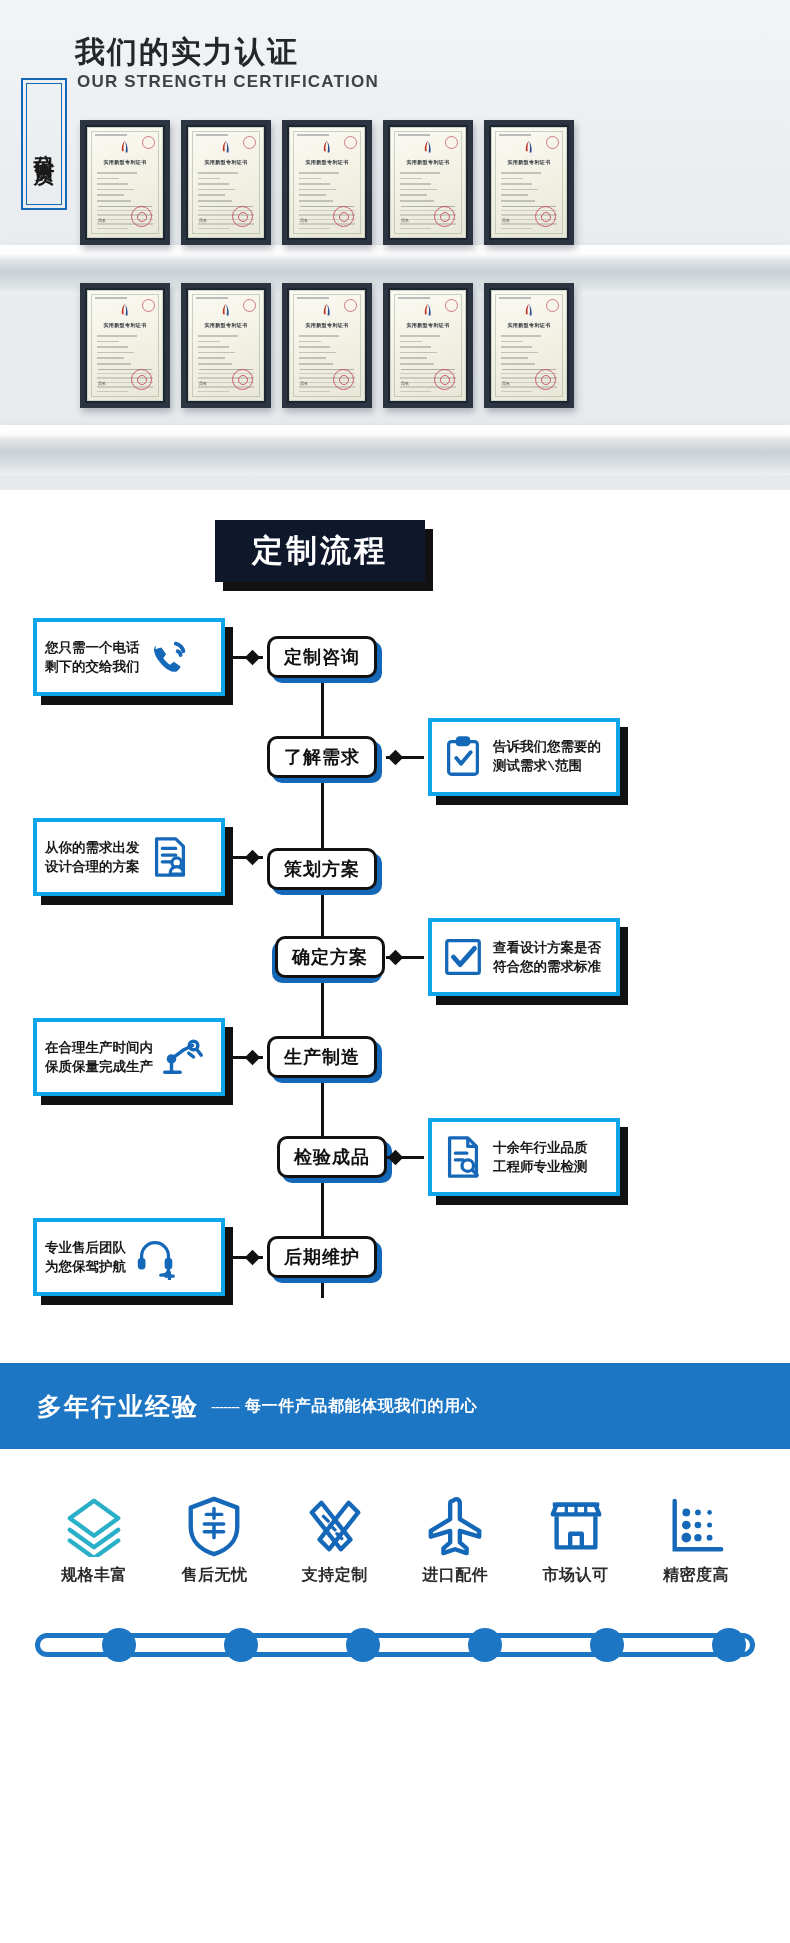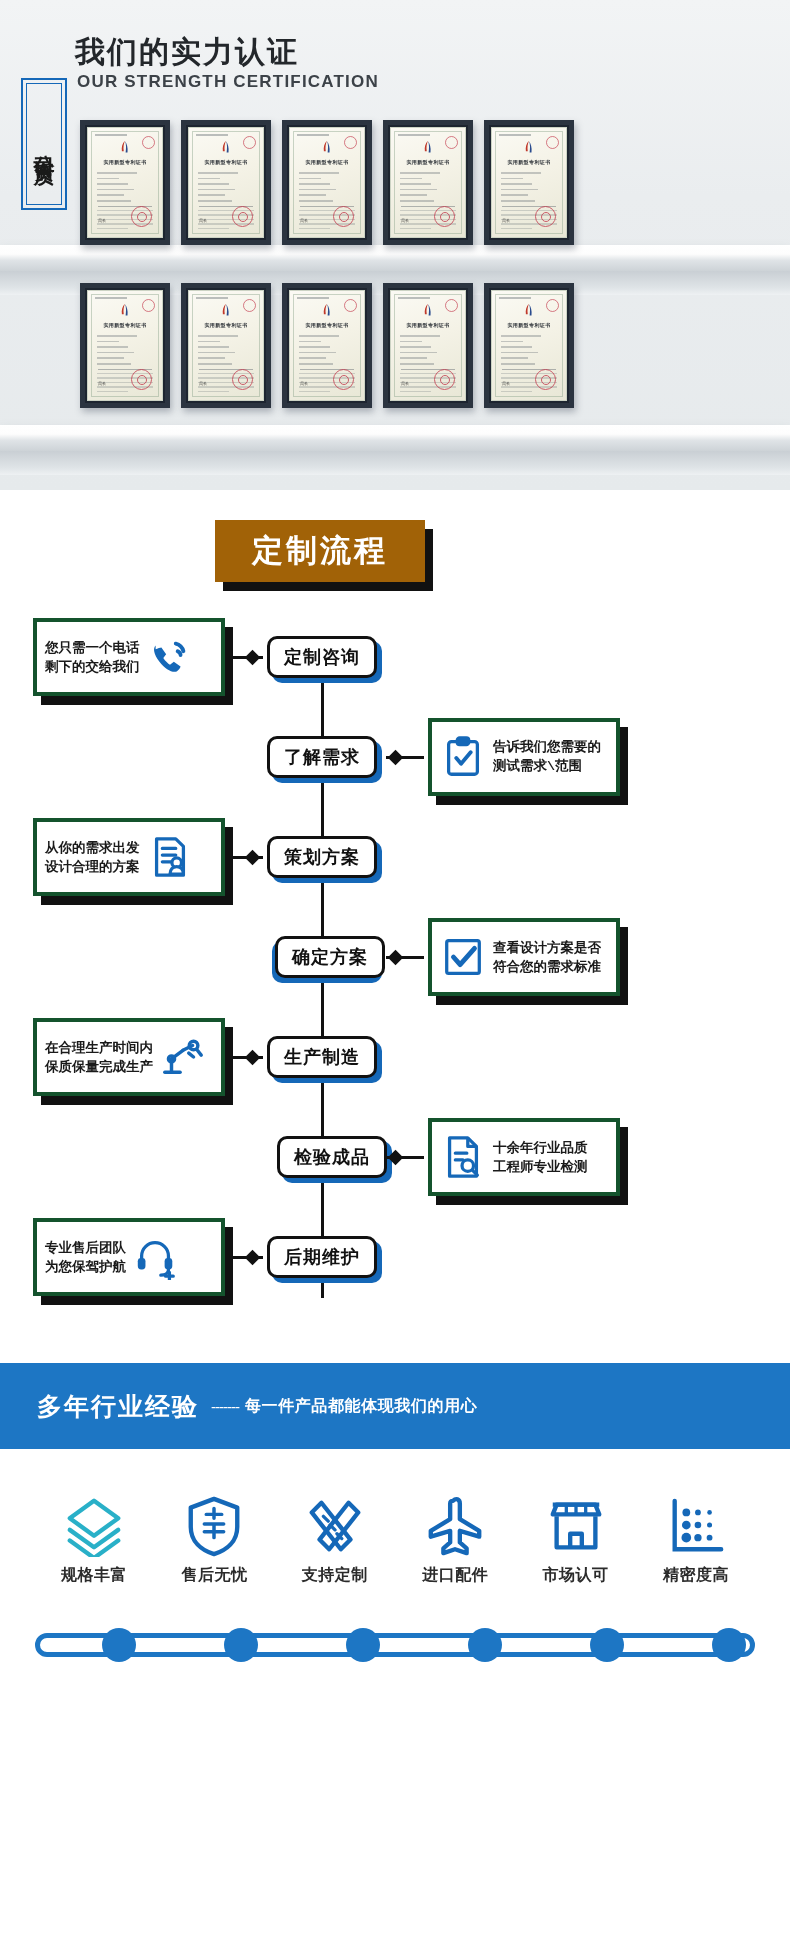--- a/index.html
+++ b/index.html
@@ -126,21 +126,21 @@
   .proc-section{
     position:absolute; left:0; top:490px; width:790px; height:830px;
     background:#ffffff;
   }
   .proc-title-wrap{ position:absolute; left:215px; top:30px; }
   .proc-title-shadow{
     position:absolute; left:8px; top:9px; width:210px; height:62px;
     background:#111111;
   }
   .proc-title{
-    position:relative; width:210px; height:62px; background:#a16207;
+    position:relative; width:210px; height:62px; background:#0f172a;
     display:flex; align-items:center; justify-content:center;
     color:#ffffff; font-size:31px; font-weight:bold; letter-spacing:3px;
   }
 
   
   .spine{
     position:absolute; left:321px; top:168px; width:3px; height:640px;
     background:#111111;
   }
 
@@ -160,21 +160,21 @@
   }
 
   
   .callout{ position:absolute; width:192px; height:78px; }
   .callout-shadow{
     position:absolute; left:8px; top:9px; width:192px; height:78px;
     background:#111111;
   }
   .callout-box{
     position:relative; width:192px; height:78px; background:#ffffff;
-    border:4px solid #14532d; display:flex; align-items:center;
+    border:4px solid #0ea5e9; display:flex; align-items:center;
     padding:0 8px; gap:7px;
   }
   .callout-text{
     font-size:13.5px; line-height:19px; color:#1a1a1a; font-weight:bold;
     white-space:pre-line;
   }
   .callout-icon{ flex:0 0 auto; width:46px; height:46px; }
 
   
   .connector{ position:absolute; height:3px; background:#111111; }
@@ -596,21 +596,21 @@
      <rect x="9" y="8" width="30" height="34" rx="3"></rect>
      <rect x="18" y="4" width="12" height="7" rx="2.5" fill="#1568b8"></rect>
      <path d="M17 25l5 6 10-12" stroke-width="4" stroke-linecap="round"></path>
             </svg></span>
           <span class="callout-text">告诉我们您需要的
 测试需求\范围</span>
     </div>
       </div>
       <div class="connector" style="left: 386px; top: 266px; width: 38px;"></div>
       <div class="diamond" style="left: 390px; top: 262px;"></div>
-      <div class="node" style="left: 267px; top: 346px;">
+      <div class="node" style="left: 267px; top: 358px;">
     <div class="node-shadow"></div>
     <div class="node-box">策划方案</div>
       </div>
       <div class="callout" style="left: 33px; top: 328px;">
     <div class="callout-shadow"></div>
     <div class="callout-box">
       <span class="callout-text">从你的需求出发
 设计合理的方案</span>
           <span class="callout-icon"><svg viewBox="0 0 48 48" fill="none" stroke="#1568b8" stroke-width="3.4" stroke-linejoin="round">
      <path d="M10 5h20l8 8v30H10z"></path>

